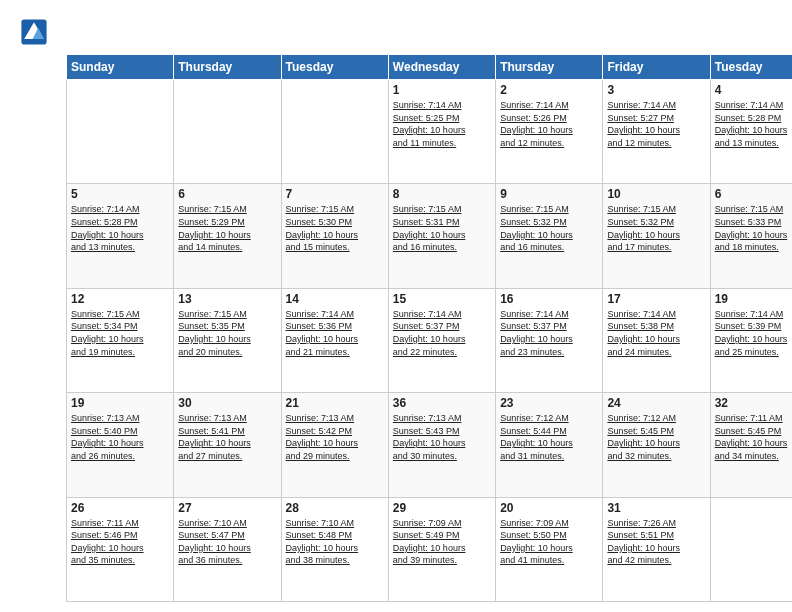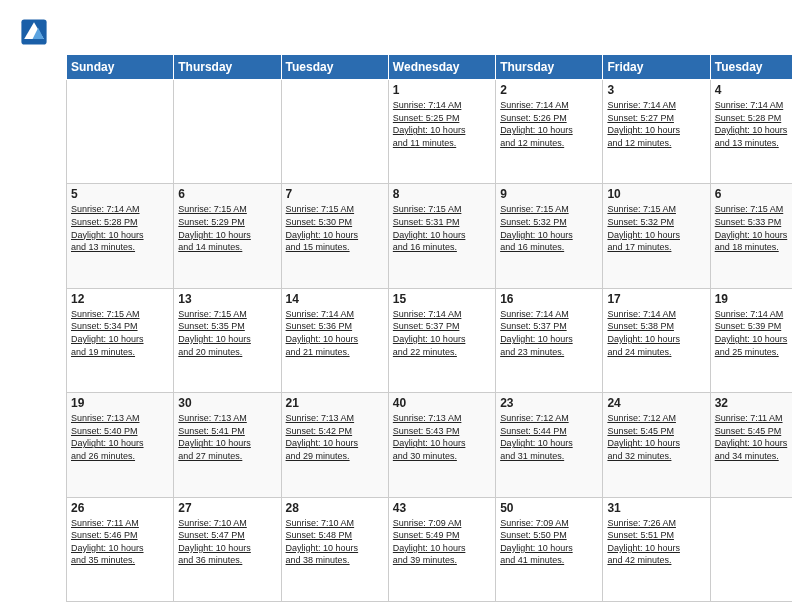--- a/index.html
+++ b/index.html
@@ -283,21 +283,21 @@
 and 27 minutes.</div>
           </td>
           <td>
             <span class="day-num">21</span>
             <div class="day-info" style="white-space: pre-line;">Sunrise: 7:13 AM
 Sunset: 5:42 PM
 Daylight: 10 hours
 and 29 minutes.</div>
           </td>
           <td>
-            <span class="day-num">40</span>
+            <span class="day-num">36</span>
             <div class="day-info" style="white-space: pre-line;">Sunrise: 7:13 AM
 Sunset: 5:43 PM
 Daylight: 10 hours
 and 30 minutes.</div>
           </td>
           <td>
             <span class="day-num">23</span>
             <div class="day-info" style="white-space: pre-line;">Sunrise: 7:12 AM
 Sunset: 5:44 PM
 Daylight: 10 hours
@@ -334,28 +334,28 @@
 and 36 minutes.</div>
           </td>
           <td>
             <span class="day-num">28</span>
             <div class="day-info" style="white-space: pre-line;">Sunrise: 7:10 AM
 Sunset: 5:48 PM
 Daylight: 10 hours
 and 38 minutes.</div>
           </td>
           <td>
-            <span class="day-num">43</span>
+            <span class="day-num">29</span>
             <div class="day-info" style="white-space: pre-line;">Sunrise: 7:09 AM
 Sunset: 5:49 PM
 Daylight: 10 hours
 and 39 minutes.</div>
           </td>
           <td>
-            <span class="day-num">50</span>
+            <span class="day-num">20</span>
             <div class="day-info" style="white-space: pre-line;">Sunrise: 7:09 AM
 Sunset: 5:50 PM
 Daylight: 10 hours
 and 41 minutes.</div>
           </td>
           <td>
             <span class="day-num">31</span>
             <div class="day-info" style="white-space: pre-line;">Sunrise: 7:26 AM
 Sunset: 5:51 PM
 Daylight: 10 hours

